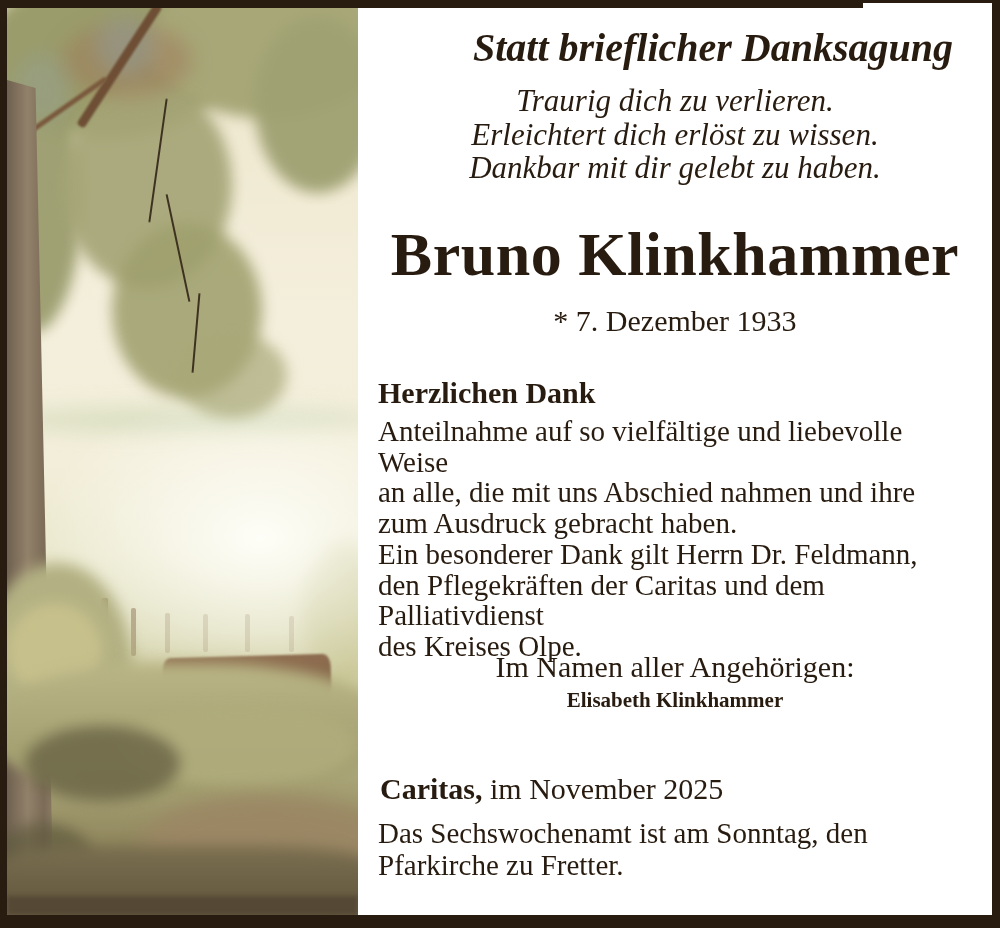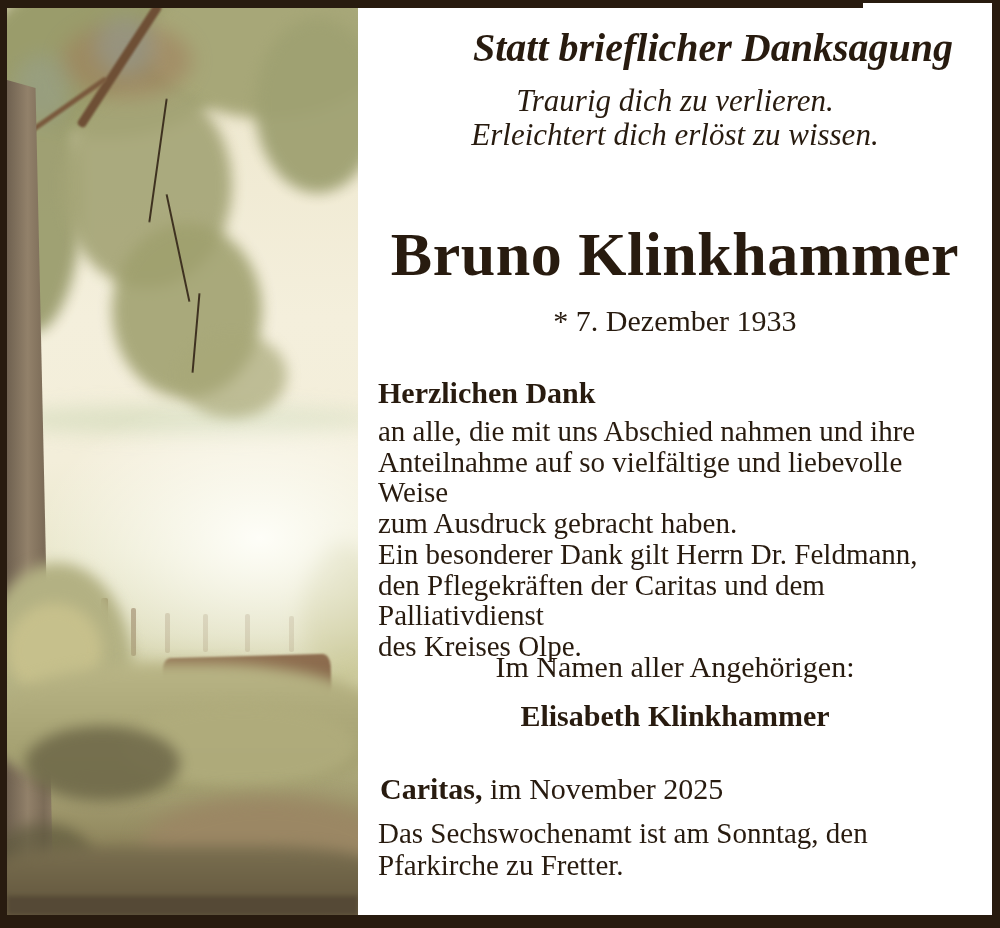--- a/index.html
+++ b/index.html
@@ -33,21 +33,21 @@
   #content{position:absolute;left:358px;top:8px;width:634px;height:907px;background:#ffffff;}
   #content .block{position:absolute;left:0;width:100%;}
   .center{text-align:center;}
   .preface{top:16px;font-size:40px;font-weight:bold;font-style:italic;margin-left:38px;}
   .poem{top:76px;font-size:31px;font-style:italic;line-height:33.5px;}
   .deceased{top:214px;font-size:62px;font-weight:bold;line-height:64px;letter-spacing:.5px;}
   .dates{top:296px;font-size:30px;display:flex;justify-content:center;gap:32px;}
   .thanks-heading{top:368px;left:20px !important;width:594px !important;font-size:30px;font-weight:bold;}
   .paragraphs{top:408px;left:20px !important;width:600px !important;font-size:29px;line-height:30.7px;}
   .closing{top:642px;font-size:30px;}
-  .signatory{top:680px;font-size:30px;font-weight:bold;margin-top:11px;}
+  .signatory{top:680px;font-size:21px;font-weight:bold;}
   .placeline{top:764px;left:22px !important;width:600px !important;font-size:30px;}
   .placeline .b{font-weight:bold;}
   .service{top:810px;left:20px !important;width:604px !important;font-size:29px;line-height:31.5px;}
 </style>
 </head>
 <body>
 
 <div id="stage">
 
   <div class="frame" id="frame-left"></div>
@@ -106,33 +106,34 @@
     <div style="position:absolute;left:0;top:888px;width:351px;height:19px;background:#554936;filter:blur(2px);"></div>
   </div>
 
   <div id="content">
 
     <div class="block center preface">Statt brieflicher Danksagung</div>
 
     <div class="block center poem">
       <div>Traurig dich zu verlieren.</div>
       <div>Erleichtert dich erlöst zu wissen.</div>
+      <div>Dankbar mit dir gelebt zu haben.</div>
     </div>
 
     <div class="block center deceased">Bruno Klinkhammer</div>
 
     <div class="block dates">
       <span>* 7. Dezember 1933</span>
     </div>
 
     <div class="block thanks-heading">Herzlichen Dank</div>
 
     <div class="block paragraphs">
+      <div>Anteilnahme auf so vielfältige und liebevolle Weise</div>
       <div>an alle, die mit uns Abschied nahmen und ihre</div>
-      <div>Anteilnahme auf so vielfältige und liebevolle Weise</div>
       <div>zum Ausdruck gebracht haben.</div>
       <div>Ein besonderer Dank gilt Herrn Dr. Feldmann,</div>
       <div>den Pflegekräften der Caritas und dem Palliativdienst</div>
       <div>des Kreises Olpe.</div>
     </div>
 
     <div class="block center closing">Im Namen aller Angehörigen:</div>
 
     <div class="block center signatory">Elisabeth Klinkhammer</div>
 

